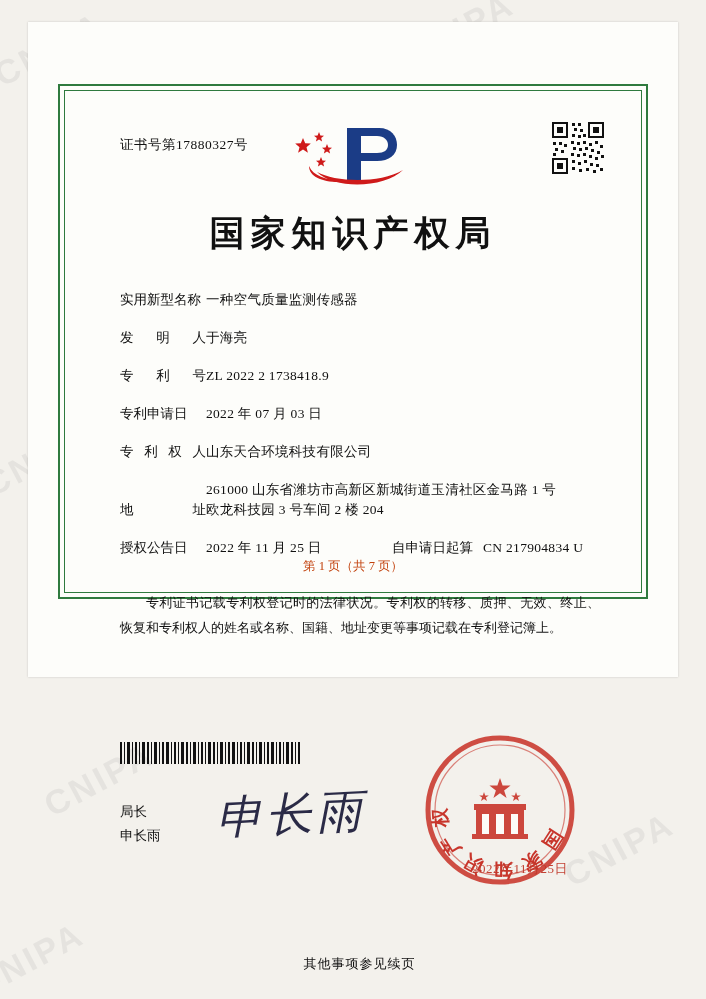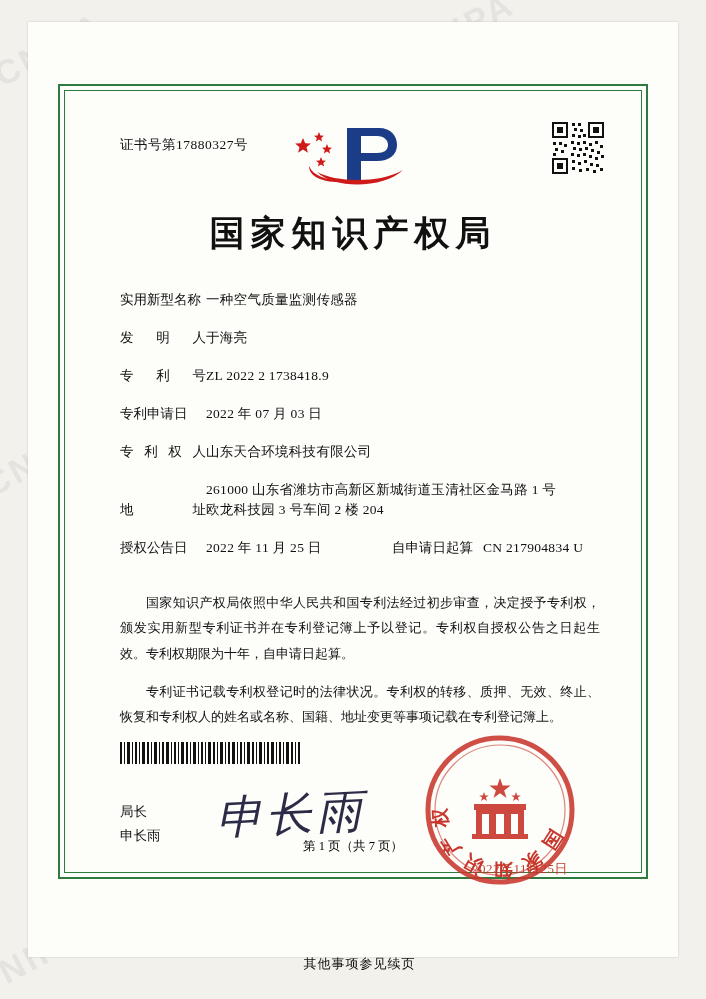--- a/index.html
+++ b/index.html
@@ -34,21 +34,21 @@
     transform: rotate(-28deg);
     white-space: nowrap;
   }
 
   
   .sheet {
     position: absolute;
     left: 28px;
     top: 22px;
     width: 650px;
-    height: 935px;
+    height: 655px;
     background: #fdfdfa;
     box-shadow: 0 0 2px rgba(0,0,0,0.18);
     z-index: 1;
   }
   .border-outer {
     position: absolute;
     left: 30px;
     top: 62px;
     right: 30px;
     bottom: 78px;
@@ -229,21 +229,21 @@
   }
 
   
   .page-no {
     position: absolute;
     left: 0;
     right: 0;
     bottom: 6px;
     text-align: center;
     font-size: 12.5px;
-    color: #000000;
+    color: #c2410c;
   }
   .footnote {
     position: absolute;
     left: 0;
     right: 0;
     bottom: 26px;
     text-align: center;
     font-size: 13px;
     letter-spacing: 1px;
     color: #111;
@@ -415,21 +415,20 @@
           <div style="display:flex;">
             <div class="field-label" style="width:auto; margin-right:10px;">自申请日起算</div>
             <div class="field-value">CN 217904834 U</div>
           </div>
         </div>
       </div>
 
     </div>
 
     <div class="paras">
-      <p class="para">国家知识产权局依照中华人民共和国专利法经过初步审查，决定授予专利权，颁发实用新型专利证书并在专利登记簿上予以登记。专利权自授权公告之日起生效。专利权期限为十年，自申请日起算。</p>
       <p class="para">专利证书记载专利权登记时的法律状况。专利权的转移、质押、无效、终止、恢复和专利权人的姓名或名称、国籍、地址变更等事项记载在专利登记簿上。</p>
     </div>
 
     <div class="barcode">
       <svg viewBox="0 0 180 22" width="180" height="22" preserveAspectRatio="none" aria-hidden="true">
         <g fill="#111">
           <rect x="0" y="0" width="2" height="22"></rect>
             <rect x="4" y="0" width="1" height="22"></rect>
           <rect x="7" y="0" width="3" height="22"></rect>
             <rect x="12" y="0" width="1" height="22"></rect>

